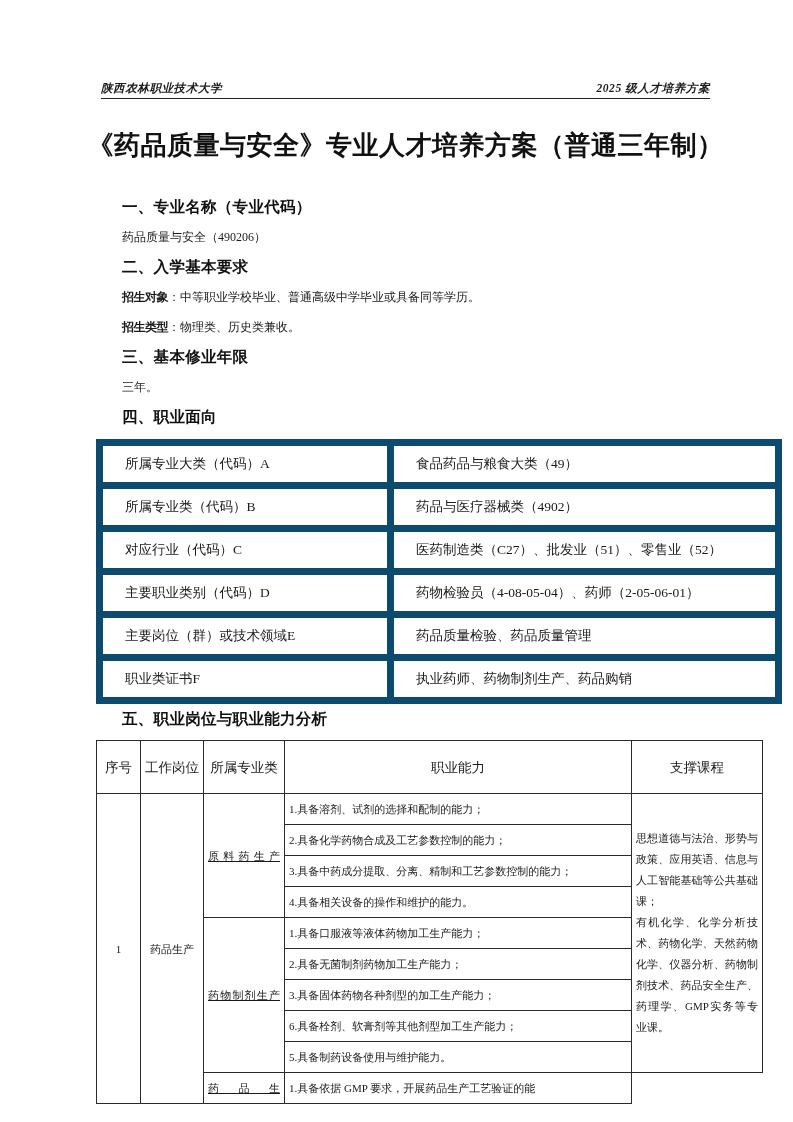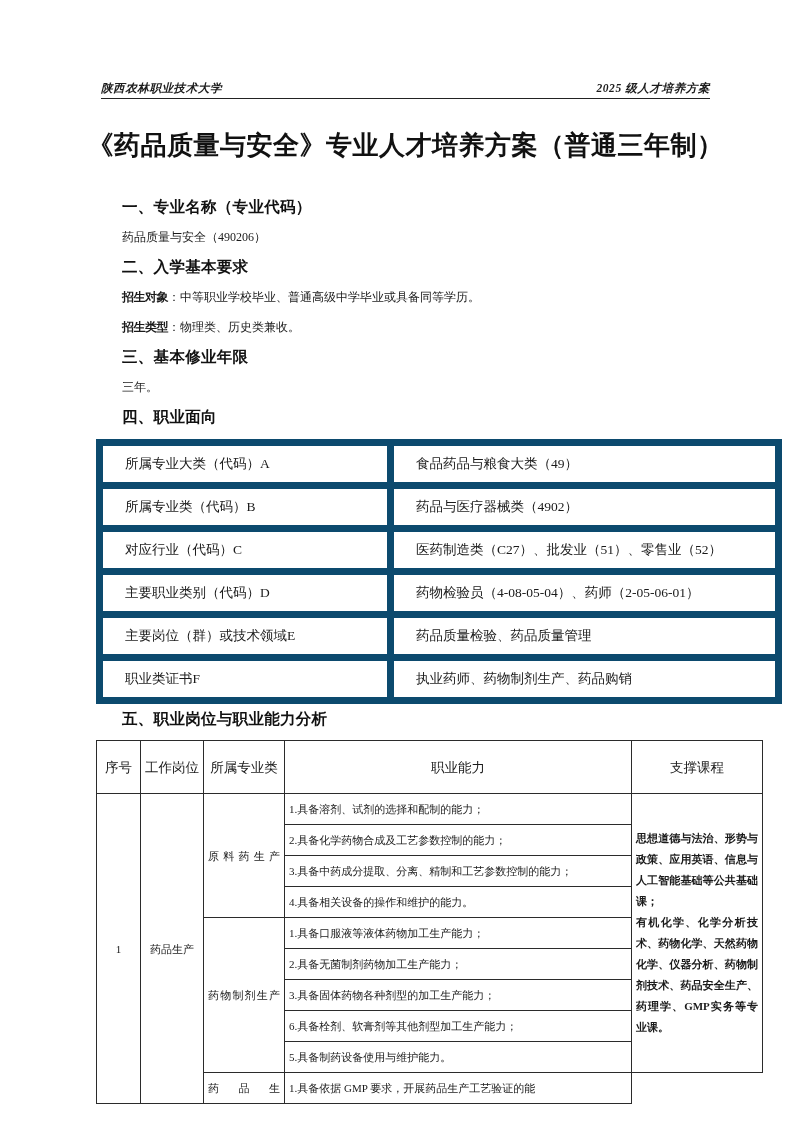--- a/index.html
+++ b/index.html
@@ -144,34 +144,35 @@
 
   td.cen {
     text-align: center;
     line-height: 20px;
   }
   td.task {
     text-align: justify;
     text-align-last: justify;
     padding: 0 10px;
     line-height: 20px;
+    text-decoration: underline;
   }
   td.abil {
     padding: 3px 6px 3px 8px;
     line-height: 20px;
     height: 26px;
   }
   td.course {
     vertical-align: top;
     padding: 8px 7px;
     line-height: 21px;
     text-align: justify;
     font-size: 13px;
   }
-  .course-blk { display: block; font-weight: bold; }
+  .course-blk { display: block; }
 </style>
 </head>
 <body>
 
 <div class="page">
 
   <div class="page-header">
     <span class="hdr-left">陕西农林职业技术大学</span>
     <span class="hdr-right">2025 级人才培养方案</span>
   </div>

